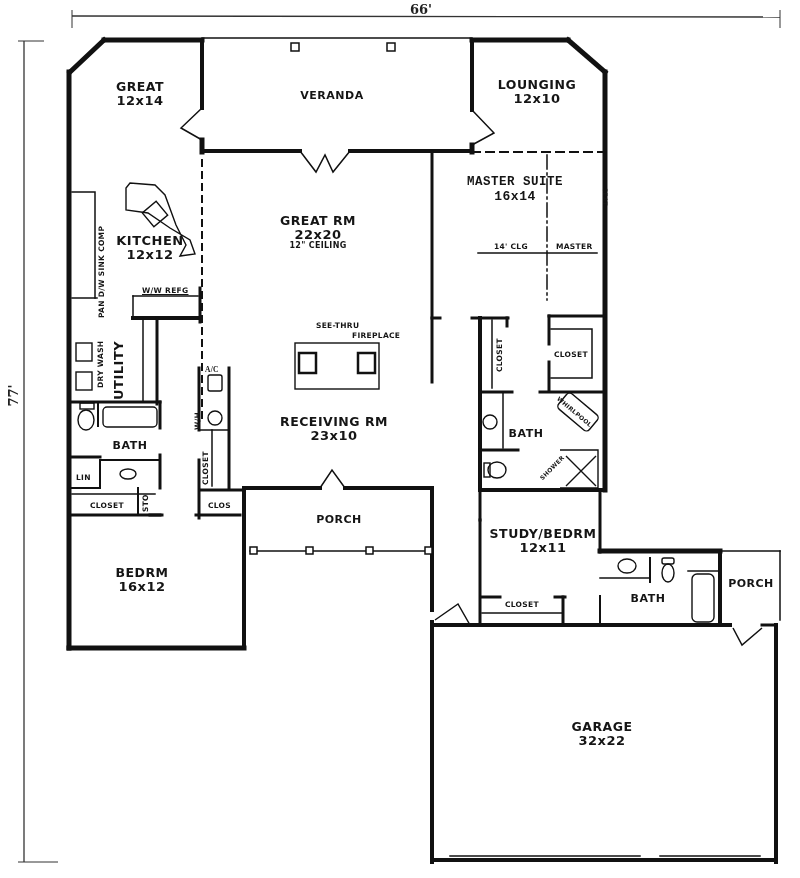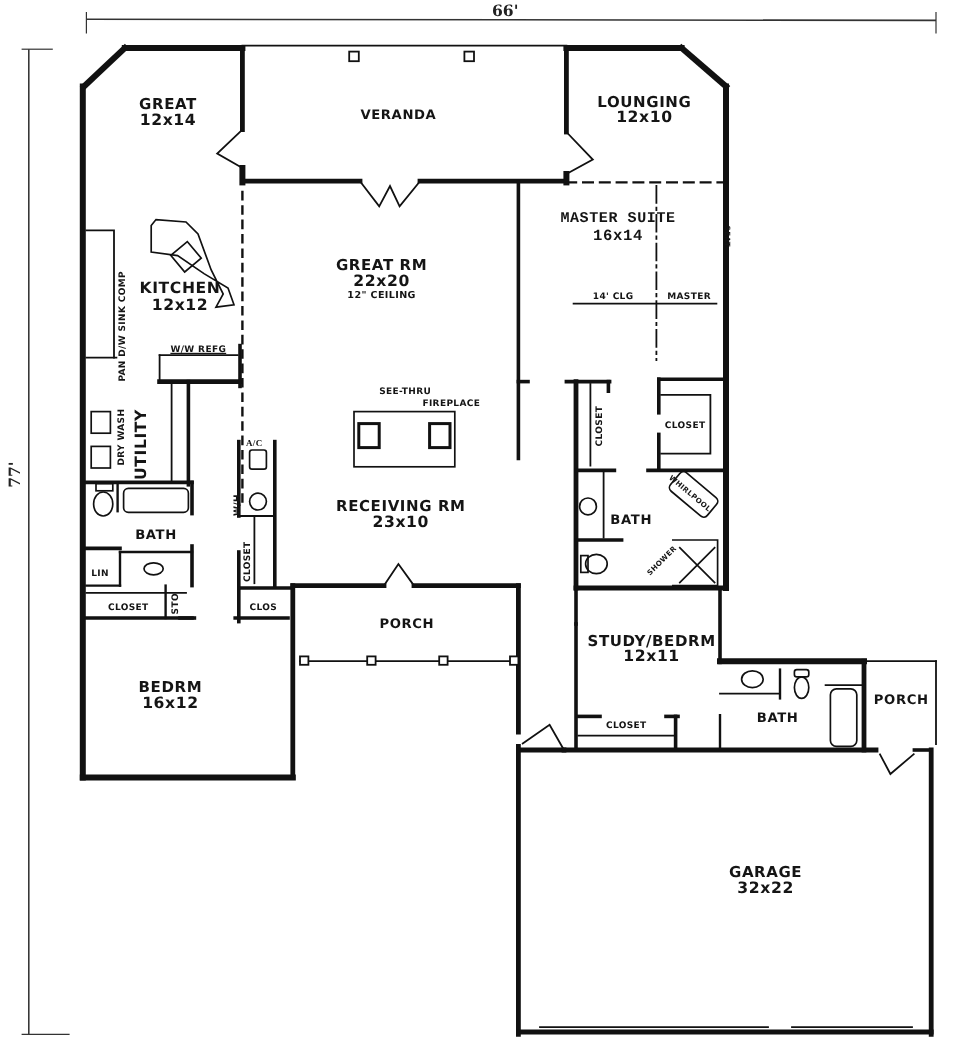--- a/index.html
+++ b/index.html
@@ -241,21 +241,21 @@
 <div class="lbl" style="left:543px; top:527px;">
   <span class="name">STUDY/BEDRM</span>
   <span class="dim">12x11</span>
 </div>
 <div class="lbl" style="left:648px; top:593px;">
   <span class="name" style="font-size:11px;">BATH</span>
 </div>
 <div class="lbl" style="left:751px; top:578px;">
   <span class="name" style="font-size:11px;">PORCH</span>
 </div>
-<div class="lbl" style="left:602px; top:720px;margin-left:36px;">
+<div class="lbl" style="left:602px; top:720px;">
   <span class="name">GARAGE</span>
   <span class="dim">32x22</span>
 </div>
 
 <div class="small" style="left:316px; top:321px;text-align:right;">SEE-THRU</div>
 <div class="small" style="left:312px; top:331px;margin-left:40px;">FIREPLACE</div>
 <div class="small" style="left:494px; top:242px;">14' CLG</div>
 <div class="small" style="left:556px; top:242px;">MASTER</div>
 <div class="small" style="left:142px; top:286px;text-decoration:underline;">W/W REFG</div>
 <div class="small vert" style="left:97px; top:318px; transform: rotate(-90deg);">PAN D/W SINK COMP</div>

